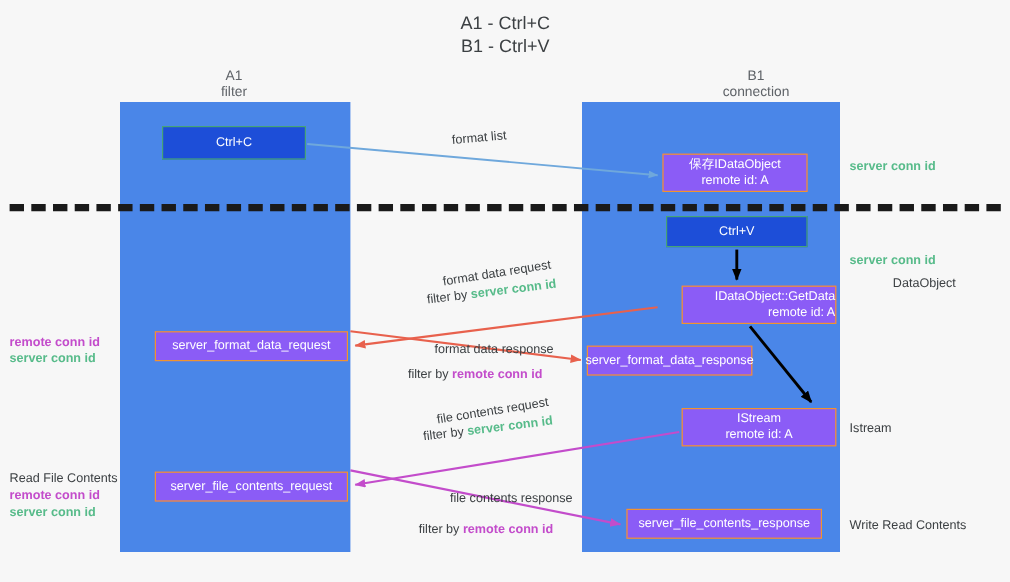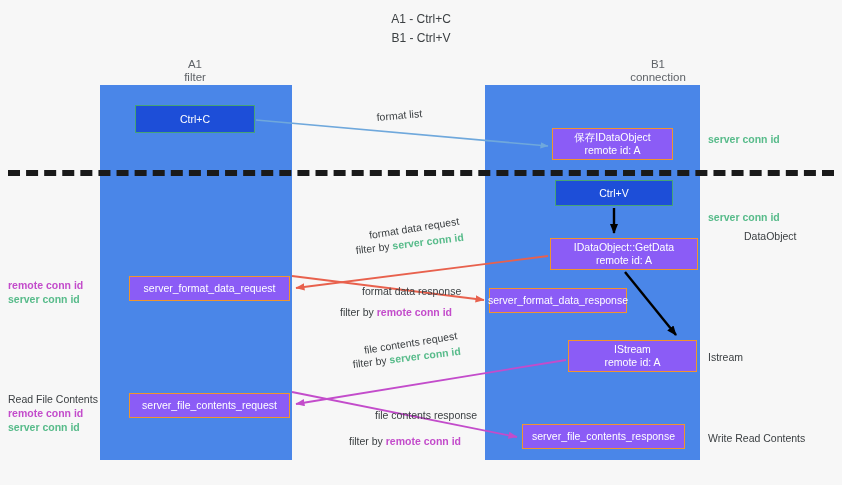--- a/index.html
+++ b/index.html
@@ -9,29 +9,29 @@
     font-family:"Liberation Sans","DejaVu Sans",sans-serif;
     position:relative;overflow:hidden;
     -webkit-font-smoothing:antialiased;
   }
   #stage{position:absolute;inset:0;width:842px;height:485px;}
   .abs{position:absolute;}
 
   
   #title{
     left:0;top:10px;width:842px;text-align:center;
-    font-size:12px;color:#3c4043;line-height:19px;
+    font-size:15px;color:#3c4043;line-height:19px;
   }
 
   
   .lane-head{
     text-align:center;font-size:11.5px;color:#5f6368;line-height:13px;
   }
   #head-a1{left:120px;top:58px;width:150px;}
-  #head-b1{left:583px;top:58px;width:150px;}
+  #head-b1{left:555px;top:58px;width:150px;}
 
   
   .lane{background:#4a86e8;}
   #lane-a1{left:100px;top:85px;width:192px;height:375px;}
   #lane-b1{left:485px;top:85px;width:215px;height:375px;}
 
   
   #divider{
     left:8px;top:170px;width:826px;height:0;
     border-top:6px dashed #1a1a1a;
@@ -45,21 +45,21 @@
     color:#ffffff;font-size:10.5px;line-height:13px;
     text-align:center;
   }
   .box .l2{display:block;}
   .green{background:#1d4ed8;border:1px solid #46a377;}
   .orange{background:#8b5cf6;border:1px solid #f0952d;}
 
   #box-ctrlc{left:135px;top:105px;width:120px;height:28px;}
   #box-ctrlv{left:555px;top:180px;width:118px;height:26px;}
   #box-idataobject{left:552px;top:128px;width:121px;height:32px;}
-  #box-getdata{left:550px;top:238px;width:148px;height:32px;}
+  #box-getdata{left:568px;top:238px;width:129px;height:32px;align-items:flex-end;}
   #box-istream{left:568px;top:340px;width:129px;height:32px;}
   #box-fmt-req{left:129px;top:276px;width:161px;height:25px;}
   #box-fmt-resp{left:489px;top:288px;width:138px;height:25px;}
   #box-file-req{left:129px;top:393px;width:161px;height:25px;}
   #box-file-resp{left:522px;top:424px;width:163px;height:25px;}
 
   
   .lbl{font-size:10.5px;color:#3c4043;line-height:14px;white-space:nowrap;}
   .green-t{color:#57bb8a;font-weight:bold;}
   .mag-t{color:#c34ccb;font-weight:bold;}

